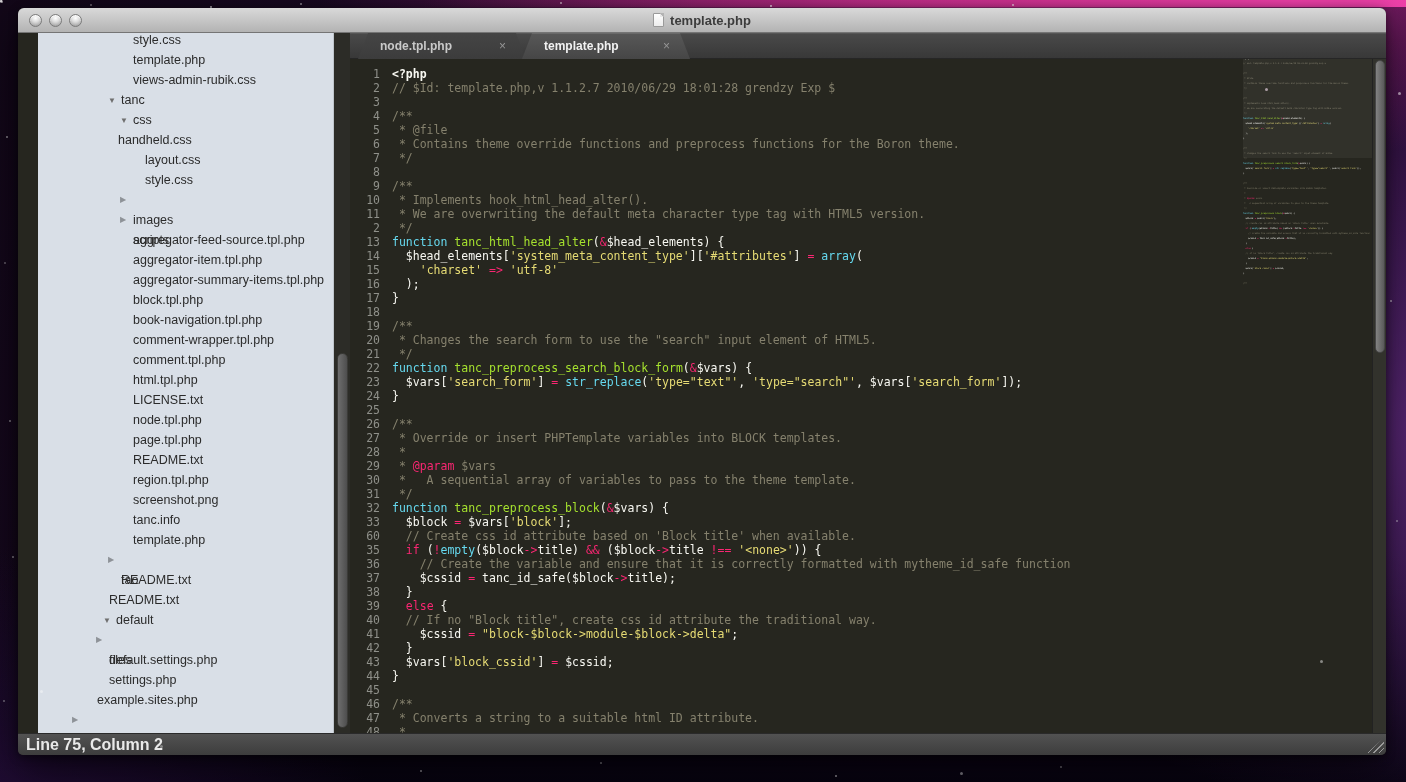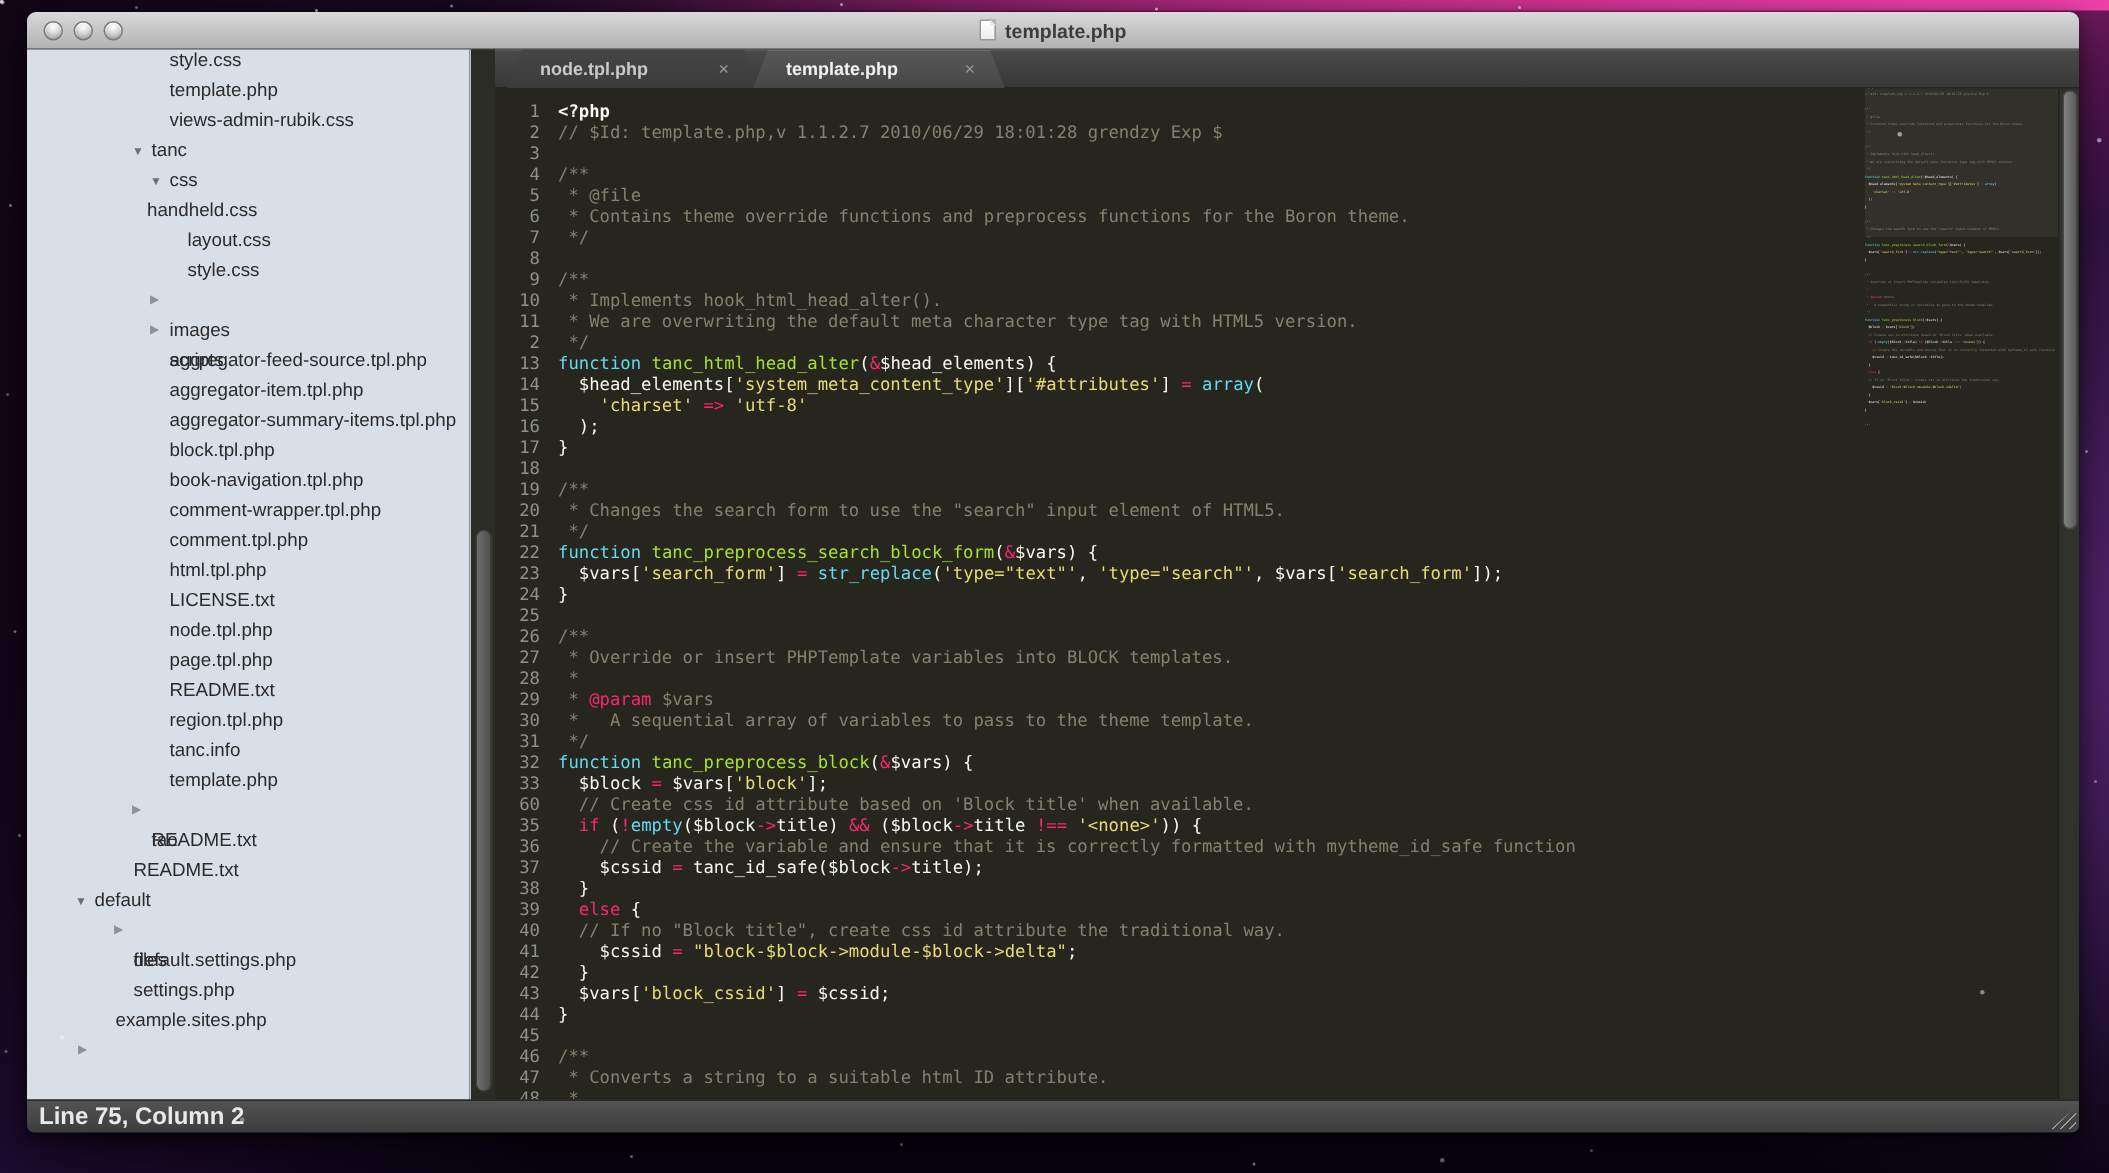--- a/index.html
+++ b/index.html
@@ -57,21 +57,21 @@
   .doc-icon{
     width:11px; height:14px; background:linear-gradient(#ffffff,#ececec); border:1px solid #9a9a9a;
     border-radius:1px; position:relative; display:inline-block;
   }
   .doc-icon::after{ content:""; position:absolute; right:-1px; top:-1px; width:4px; height:4px;
     background:linear-gradient(225deg, #b3b3b3 50%, #e8e8e8 50%); }
 
   
   .main{ flex:1 1 auto; display:flex; min-height:0; }
 
-  .sidebar{ width:295px; flex:0 0 295px; background:var(--sidebar-bg,#d9dfe7); overflow:hidden; position:relative; }
+  .sidebar{ width:295px; flex:0 0 295px; background:var(--sidebar-bg,#d9dfe7); overflow:hidden; position:relative;margin-left:20px; }
   .tree{ margin-top:-3px; font-size:12.5px; color:#2b2b2b; }
   .tree-row{ height:20px; line-height:20px; white-space:nowrap; }
   .arrow{ display:inline-block; width:13px; margin-left:-13px; font-size:8px; vertical-align:1px; }
   .arrow.down{ color:#6f6f6f; }
   .arrow.right{ color:#8e9298; }
 
   .side-scroll{ width:17px; flex:0 0 17px; background:#2c2c27; border-left:1px solid #bfc5cc; position:relative; }
   .side-thumb{
     position:absolute; left:3px; top:320px; width:11px; height:375px; border-radius:6px;
     background:linear-gradient(90deg,#6e6e6e,#4e4e4e); border:1px solid #3b3b38;
@@ -186,26 +186,27 @@
           <div class="tree-row" style="padding-left: 95px;"><span>block.tpl.php</span></div>
           <div class="tree-row" style="padding-left: 95px;"><span>book-navigation.tpl.php</span></div>
           <div class="tree-row" style="padding-left: 95px;"><span>comment-wrapper.tpl.php</span></div>
           <div class="tree-row" style="padding-left: 95px;"><span>comment.tpl.php</span></div>
           <div class="tree-row" style="padding-left: 95px;"><span>html.tpl.php</span></div>
           <div class="tree-row" style="padding-left: 95px;"><span>LICENSE.txt</span></div>
           <div class="tree-row" style="padding-left: 95px;"><span>node.tpl.php</span></div>
           <div class="tree-row" style="padding-left: 95px;"><span>page.tpl.php</span></div>
           <div class="tree-row" style="padding-left: 95px;"><span>README.txt</span></div>
           <div class="tree-row" style="padding-left: 95px;"><span>region.tpl.php</span></div>
+          <div class="tree-row" style="padding-left: 95px;"><span>screenshot.png</span></div>
           <div class="tree-row" style="padding-left: 95px;"><span>tanc.info</span></div>
           <div class="tree-row" style="padding-left: 95px;"><span>template.php</span></div>
           <div class="tree-row" style="padding-left: 83px;"><span class="arrow right">▶</span><span>tao</span></div>
           <div class="tree-row" style="padding-left: 83px;"><span>README.txt</span></div>
           <div class="tree-row" style="padding-left: 71px;"><span>README.txt</span></div>
-          <div class="tree-row" style="padding-left: 45px;"><span class="arrow down">▼</span><span>default</span></div>
+          <div class="tree-row" style="padding-left: 78px;"><span class="arrow down">▼</span><span>default</span></div>
           <div class="tree-row" style="padding-left: 71px;"><span class="arrow right">▶</span><span>files</span></div>
           <div class="tree-row" style="padding-left: 71px;"><span>default.settings.php</span></div>
           <div class="tree-row" style="padding-left: 71px;"><span>settings.php</span></div>
           <div class="tree-row" style="padding-left: 59px;"><span>example.sites.php</span></div>
           <div class="tree-row" style="padding-left: 47px;">
             <span class="arrow right">▶</span>
           </div>
         </div>
     </div>
 

